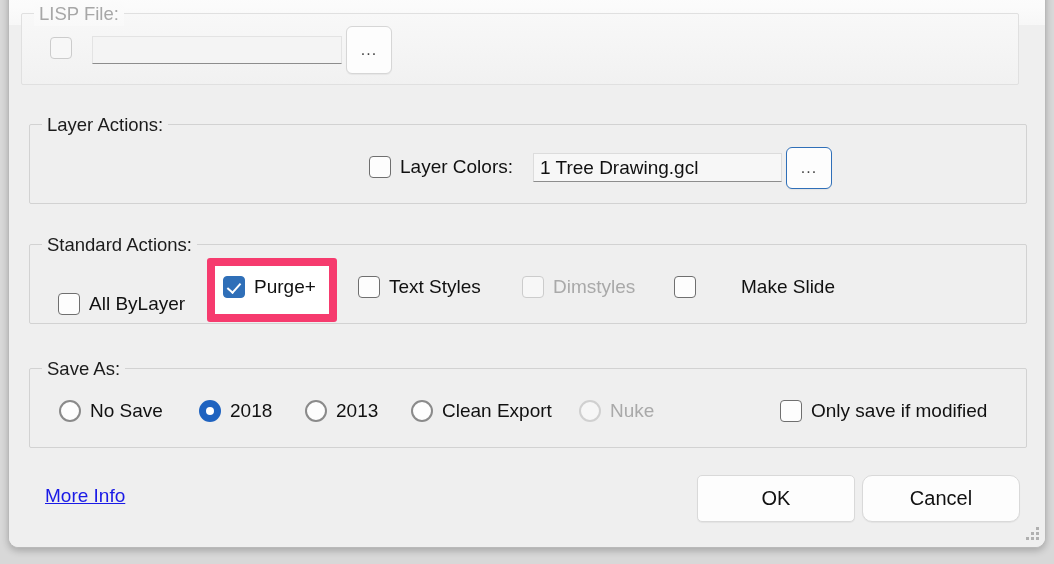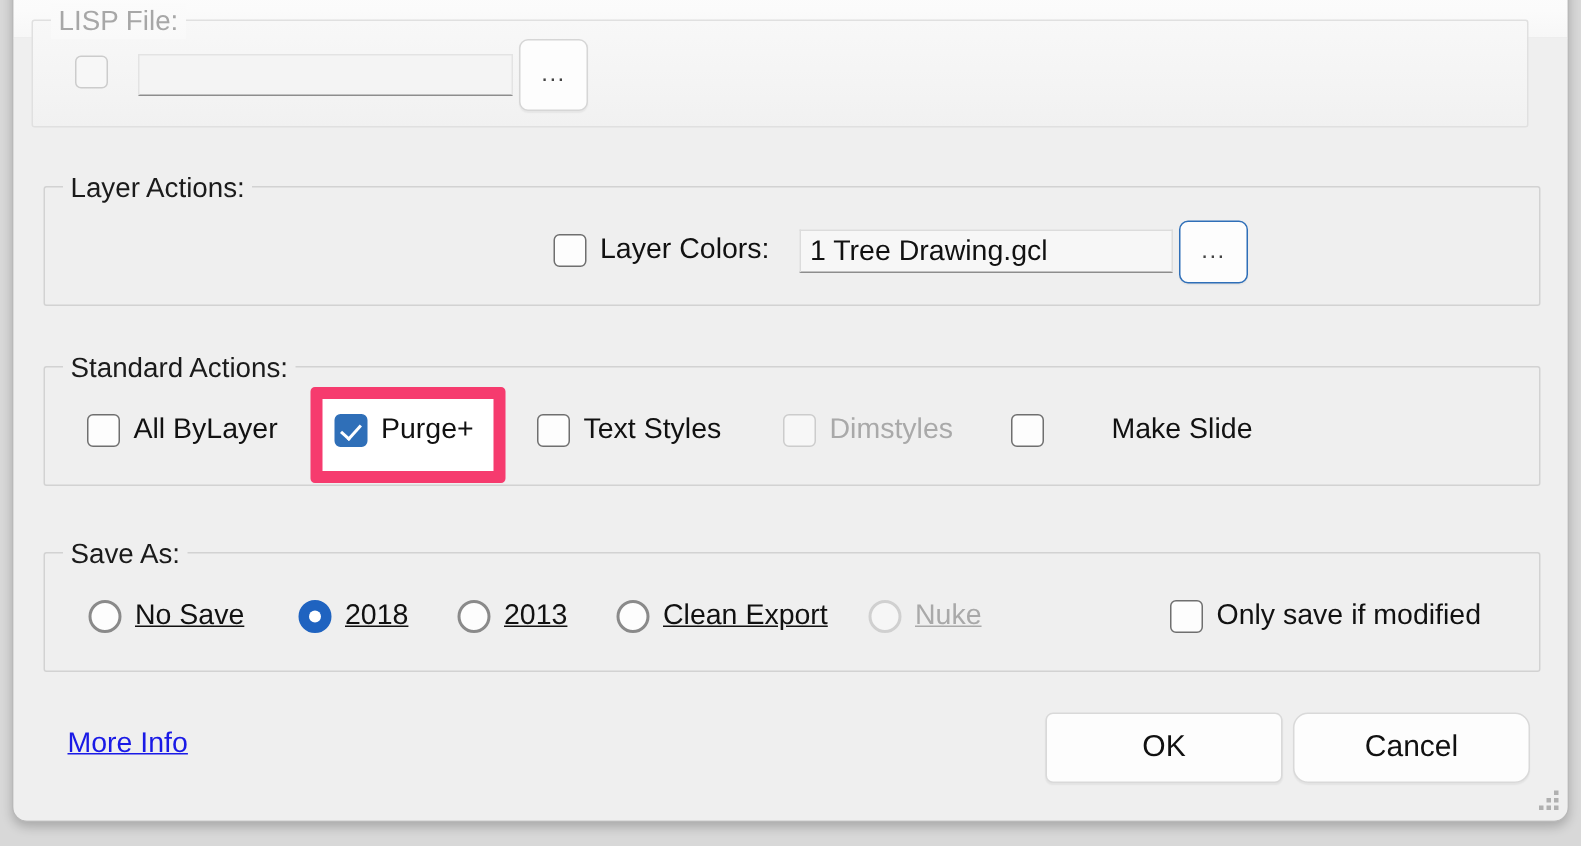--- a/index.html
+++ b/index.html
@@ -149,21 +149,20 @@
     margin: -4px 0 0 -4px;
     border-radius: 50%;
     background: #ffffff;
   }
   .rb.disabled .circ { border-color: #d0d0d0; background: #f6f6f6; }
   .rb .lbl {
     margin-left: 9px;
     font-size: 19px;
     color: #111111;
     line-height: 22px;
-    text-decoration: underline;
   }
   .rb.disabled .lbl { color: #a9a9a9; }
 
   
   .textfield {
     background: #f4f4f4;
     border: 1px solid #e3e3e3;
     border-bottom: 1.5px solid #8d8d8d;
     box-sizing: border-box;
     font-size: 19px;
@@ -282,21 +281,21 @@
       </div>
 
       <div class="textfield filled" style="position:absolute; left:503px; top:28px; width:249px; height:29px;">1 Tree Drawing.gcl</div>
 
       <div class="btn-ellipsis focused" style="position:absolute; left:756px; top:22px; width:46px; height:42px;">...</div>
     </div>
 
     <div class="groupbox" id="gb-standard">
       <span class="gb-label">Standard Actions:</span>
 
-      <div class="cb" style="position:absolute; left:28px; top:31px;">
+      <div class="cb" style="position:absolute; left:28px; top:48px;">
         <span class="box"></span>
         <span class="lbl">All ByLayer</span>
       </div>
 
       <div class="cb checked" style="position:absolute; left:193px; top:31px; z-index:6;">
         <span class="box"></span>
         <span class="lbl">Purge+</span>
       </div>
 
       <div class="cb" style="position:absolute; left:328px; top:31px;">

